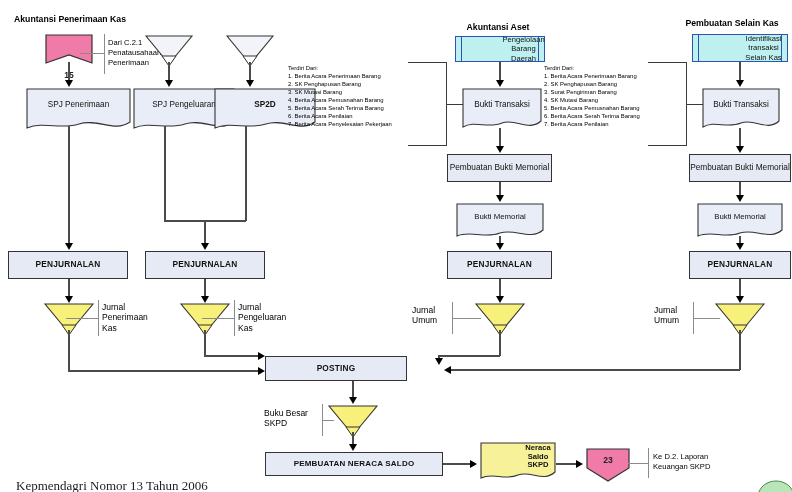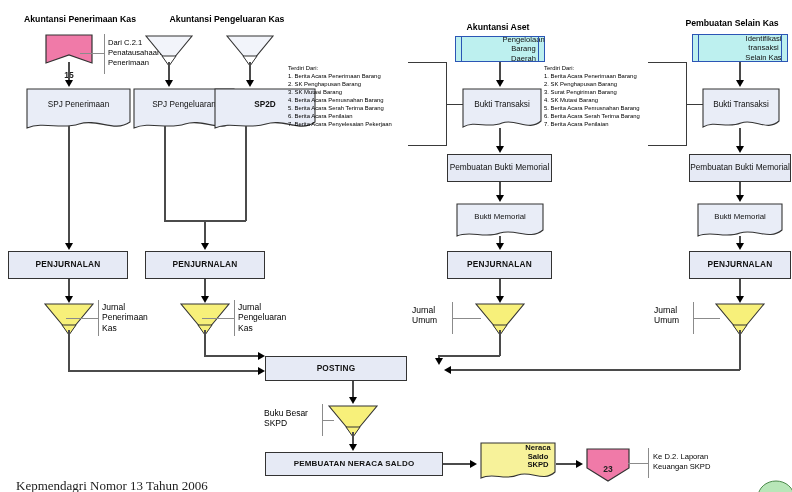--- a/index.html
+++ b/index.html
@@ -60,21 +60,21 @@
   .tick{position:absolute;width:1px;background:#8b8b8b;}
 
   .footer{position:absolute;font-family:"Liberation Serif",serif;font-size:13px;color:#222;}
   .arc{position:absolute;}
 </style>
 </head>
 <body>
 
 <div id="canvas">
 
-  <div class="hdr" style="left:10px;top:14px;width:140px;">Akuntansi
+  <div class="hdr" style="left:0px;top:14px;width:140px;">Akuntansi
 Penerimaan Kas</div>
 
   <div class="banner" style="left:45px;top:34px;">
     <svg width="48" height="30" viewBox="0 0 48 30">
       <path d="M1,1 L47,1 L47,29 L24,21 L1,29 Z" fill="#f07aa8" stroke="#333" stroke-width="1.2"></path>
     </svg>
     <div class="num" style="top:6px;width:48px;margin-top:30px;">15</div>
   </div>
   <div class="tick" style="left:104px;top:34px;height:40px;"></div>
   <div class="leader" style="left:80px;top:53px;width:24px;height:1px;"></div>
@@ -109,22 +109,20 @@
   <div class="leader" style="left:66px;top:318px;width:32px;height:1px;"></div>
   <div class="tick" style="left:98px;top:300px;height:36px;"></div>
   <div class="lbl" style="left:102px;top:302px;width:70px;">Jurnal
 Penerimaan
 Kas</div>
 
   <div class="ln lnv" style="left:68.2px;top:330px;height:42px;"></div>
   <div class="ln lnh" style="left:68.2px;top:370px;width:194px;"></div>
   <div class="ah right" style="left:258px;top:366.5px;"></div>
 
-  <div class="hdr" style="left:152px;top:14px;width:150px;">Akuntansi
-Pengeluaran Kas</div>
 
   <div class="tri" style="left:145px;top:35px;">
     <svg width="48" height="36" viewBox="0 0 48 36">
       <path d="M1,1 L47,1 L24,29 Z" fill="#f2f4fa" stroke="#333" stroke-width="1.1"></path>
       <path d="M17,21 L31,21 L24,31 Z" fill="#ffffff" stroke="#333" stroke-width="1"></path>
     </svg>
   </div>
   <div class="ln lnv" style="left:168.2px;top:62px;height:20px;"></div>
   <div class="ah down" style="left:164.5px;top:80px;"></div>
 
@@ -348,21 +346,21 @@
 SKPD</div>
   </div>
 
   <div class="ln lnh" style="left:556px;top:463px;width:24px;"></div>
   <div class="ah right" style="left:576px;top:460px;"></div>
 
   <div class="penta" style="left:586px;top:448px;">
     <svg width="44" height="34" viewBox="0 0 44 34">
       <path d="M1,1 L43,1 L43,20 L22,33 L1,20 Z" fill="#f07aa8" stroke="#333" stroke-width="1.2"></path>
     </svg>
-    <div class="num" style="top:16px;width:44px;">23</div>
+    <div class="num" style="top:7px;width:44px;">23</div>
   </div>
   <div class="leader" style="left:628px;top:463px;width:20px;height:1px;"></div>
   <div class="tick" style="left:648px;top:448px;height:30px;"></div>
   <div class="note" style="left:653px;top:452px;width:110px;">Ke D.2. Laporan
 Keuangan SKPD</div>
 
   <div class="arc" style="left:756px;top:478px;">
     <svg width="40" height="20" viewBox="0 0 40 20">
       <path d="M2,19 A18,16 0 0 1 38,19 Z" fill="#b8e6b8" stroke="#4a8a4a" stroke-width="1"></path>
     </svg>

